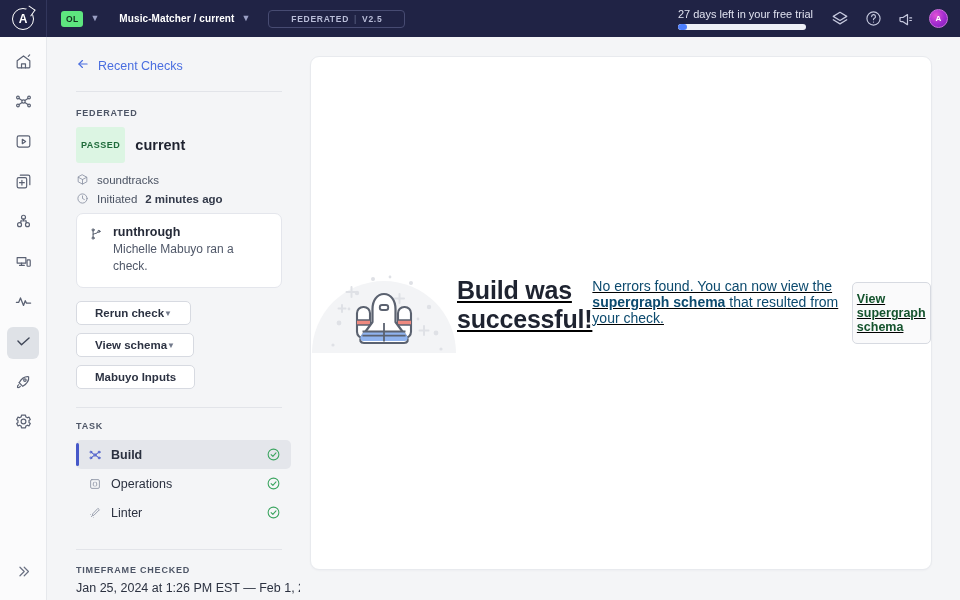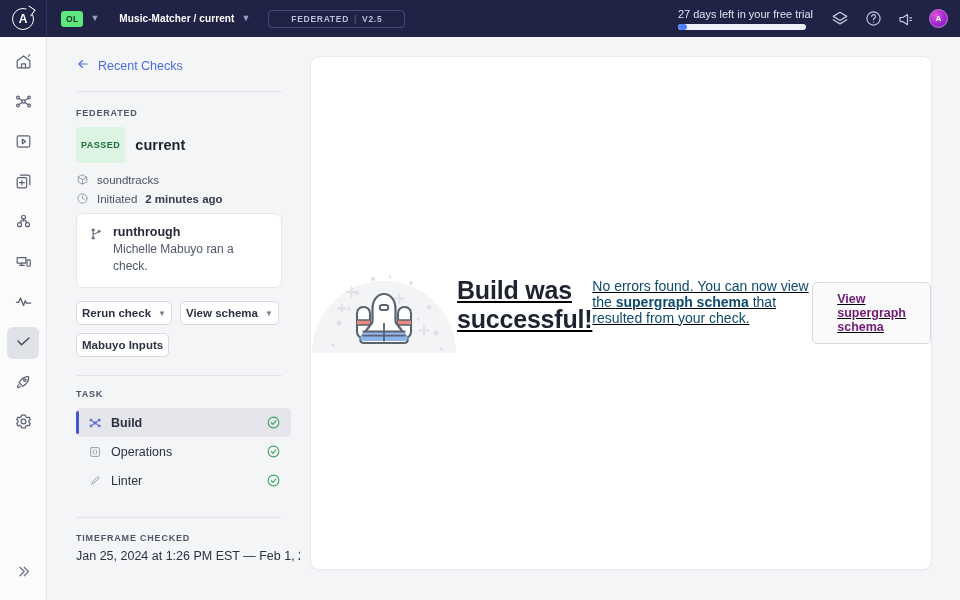--- a/index.html
+++ b/index.html
@@ -129,22 +129,22 @@
     margin-top: 8px; width: 206px;
     background: #fff; border: 1px solid #e4e6ec; border-radius: 7px;
     padding: 11px 12px 12px 12px;
     display: flex; gap: 10px;
   }
   .run-title { font-size: 12.5px; font-weight: bold; color: #252a38; margin-bottom: 2px; }
   .run-desc { font-size: 12px; color: #505869; line-height: 1.42; }
   .btn-row { display: flex; gap: 8px; margin-top: 13px; flex-wrap: wrap; width: 215px; }
   .btn {
     background: #fff; border: 1px solid #d7dae1; border-radius: 5px;
-    padding: 5px 5px; font-size: 11.5px; color: #2c3242;
-    display: flex; align-items: center; gap: 7px; font-weight: bold; justify-content: flex-end;
+    padding: 5px 18px; font-size: 11.5px; color: #2c3242;
+    display: flex; align-items: center; font-weight: bold; justify-content: flex-end;
   }
   .btn .bchev { color: #727a8b; font-size: 8px; font-weight: normal; }
   .task-hr { height: 1px; background: #e2e4e9; width: 206px; margin: 18px 0 13px; }
   .task-list { width: 215px; }
   .task-item {
     display: flex; align-items: center; gap: 9px;
     padding: 7px 10px 7px 11px; border-radius: 5px;
     font-size: 12.5px; color: #2b3140; position: relative;
   }
   .task-item.active { background: #e4e6eb; font-weight: bold; }
@@ -174,21 +174,21 @@
   }
   .illus { margin-bottom: 12px; }
   .main-title {
     font-size: 25px; font-weight: bold; color: #1e2330;
     margin-bottom: 16px; letter-spacing: -.2px;
   }
   .main-sub { font-size: 14px; color: #0c4a6e; margin-bottom: 23px; }
   .main-sub b { font-weight: bold; }
   .cta {
     background: #fafafb; border: 1px solid #d7dae1; border-radius: 5px;
-    padding: 9px 24px; font-size: 12.5px; font-weight: bold; color: #701a75;
+    padding: 9px 4px; font-size: 12.5px; font-weight: bold; color: #14532d;
   }
 </style>
 </head>
 <body>
 
 <div class="topbar">
   <div class="logo-cell">
     <div class="logo-circle">
       <span>A</span>
     </div>

